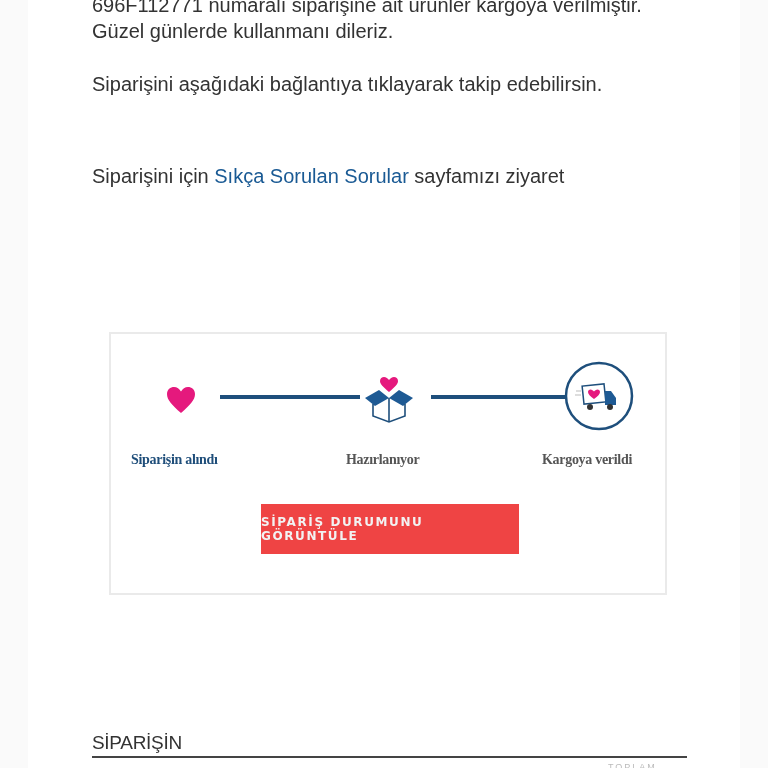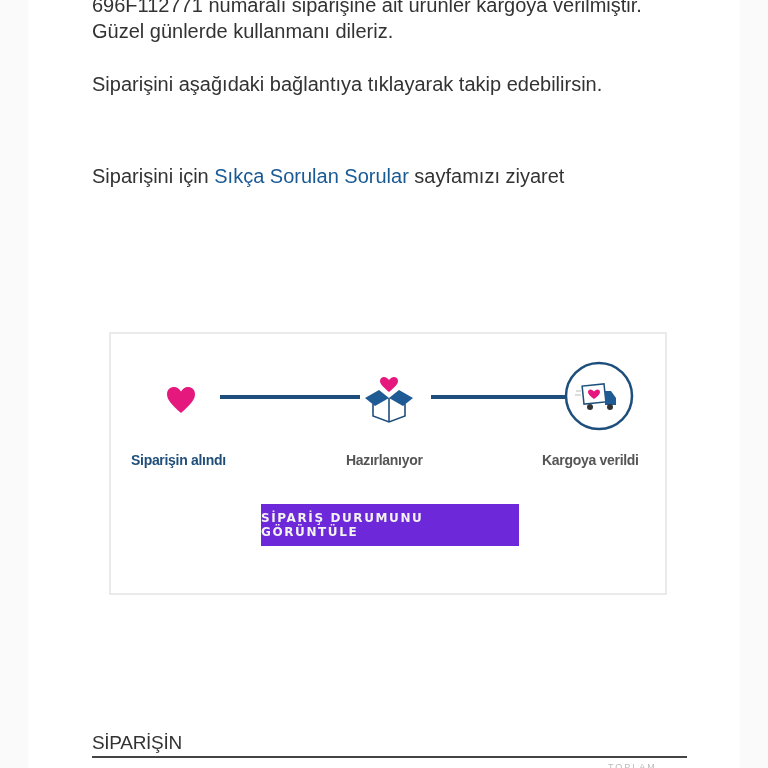--- a/index.html
+++ b/index.html
@@ -17,27 +17,27 @@
     white-space: nowrap;
   }
   .link-order { color: #3b7de0; font-weight: bold; text-decoration: underline; }
   .faq-link { color: #1a5a94; text-decoration: none; text-align: right; }
   .tracker {
     position: absolute; left: 81px; top: 332px; width: 558px; height: 263px;
     border: 2px solid #eaeaea; background: #fff; box-sizing: border-box;
   }
   .step-label {
     position: absolute; top: 118px; font-size: 14px; font-weight: bold; color: #555;
-    font-family: Liberation Sans, sans-serif; letter-spacing: -0.3px; white-space: nowrap;
+    font-family: Liberation Serif, serif; letter-spacing: -0.3px; white-space: nowrap;
   }
   .step-label.active { color: #1f4e7a; }
   .line { position: absolute; height: 4px; background: #1e4f7c; top: 61px; }
   .cta {
-    position: absolute; left: 150px; top: 170px; width: 258px; height: 42px;
-    background: #6d28d9; color: #f2f2f2; font-size: 12px; font-weight: bold;
+    position: absolute; left: 150px; top: 170px; width: 258px; height: 50px;
+    background: #ef4444; color: #f2f2f2; font-size: 12px; font-weight: bold;
     letter-spacing: 1.6px; display: flex; align-items: center; justify-content: center;
     font-family: "DejaVu Sans", sans-serif; cursor: pointer;
   }
   .section-title {
     position: absolute; left: 64px; top: 732px; font-size: 19px; color: #333;
     letter-spacing: -0.3px;
   }
   .section-rule { position: absolute; left: 64px; top: 756px; width: 595px; height: 2px; background: #444; }
   .faint { position: absolute; left: 580px; top: 762px; font-size: 9px; color: #bbb; letter-spacing: 2px; }
 </style>

